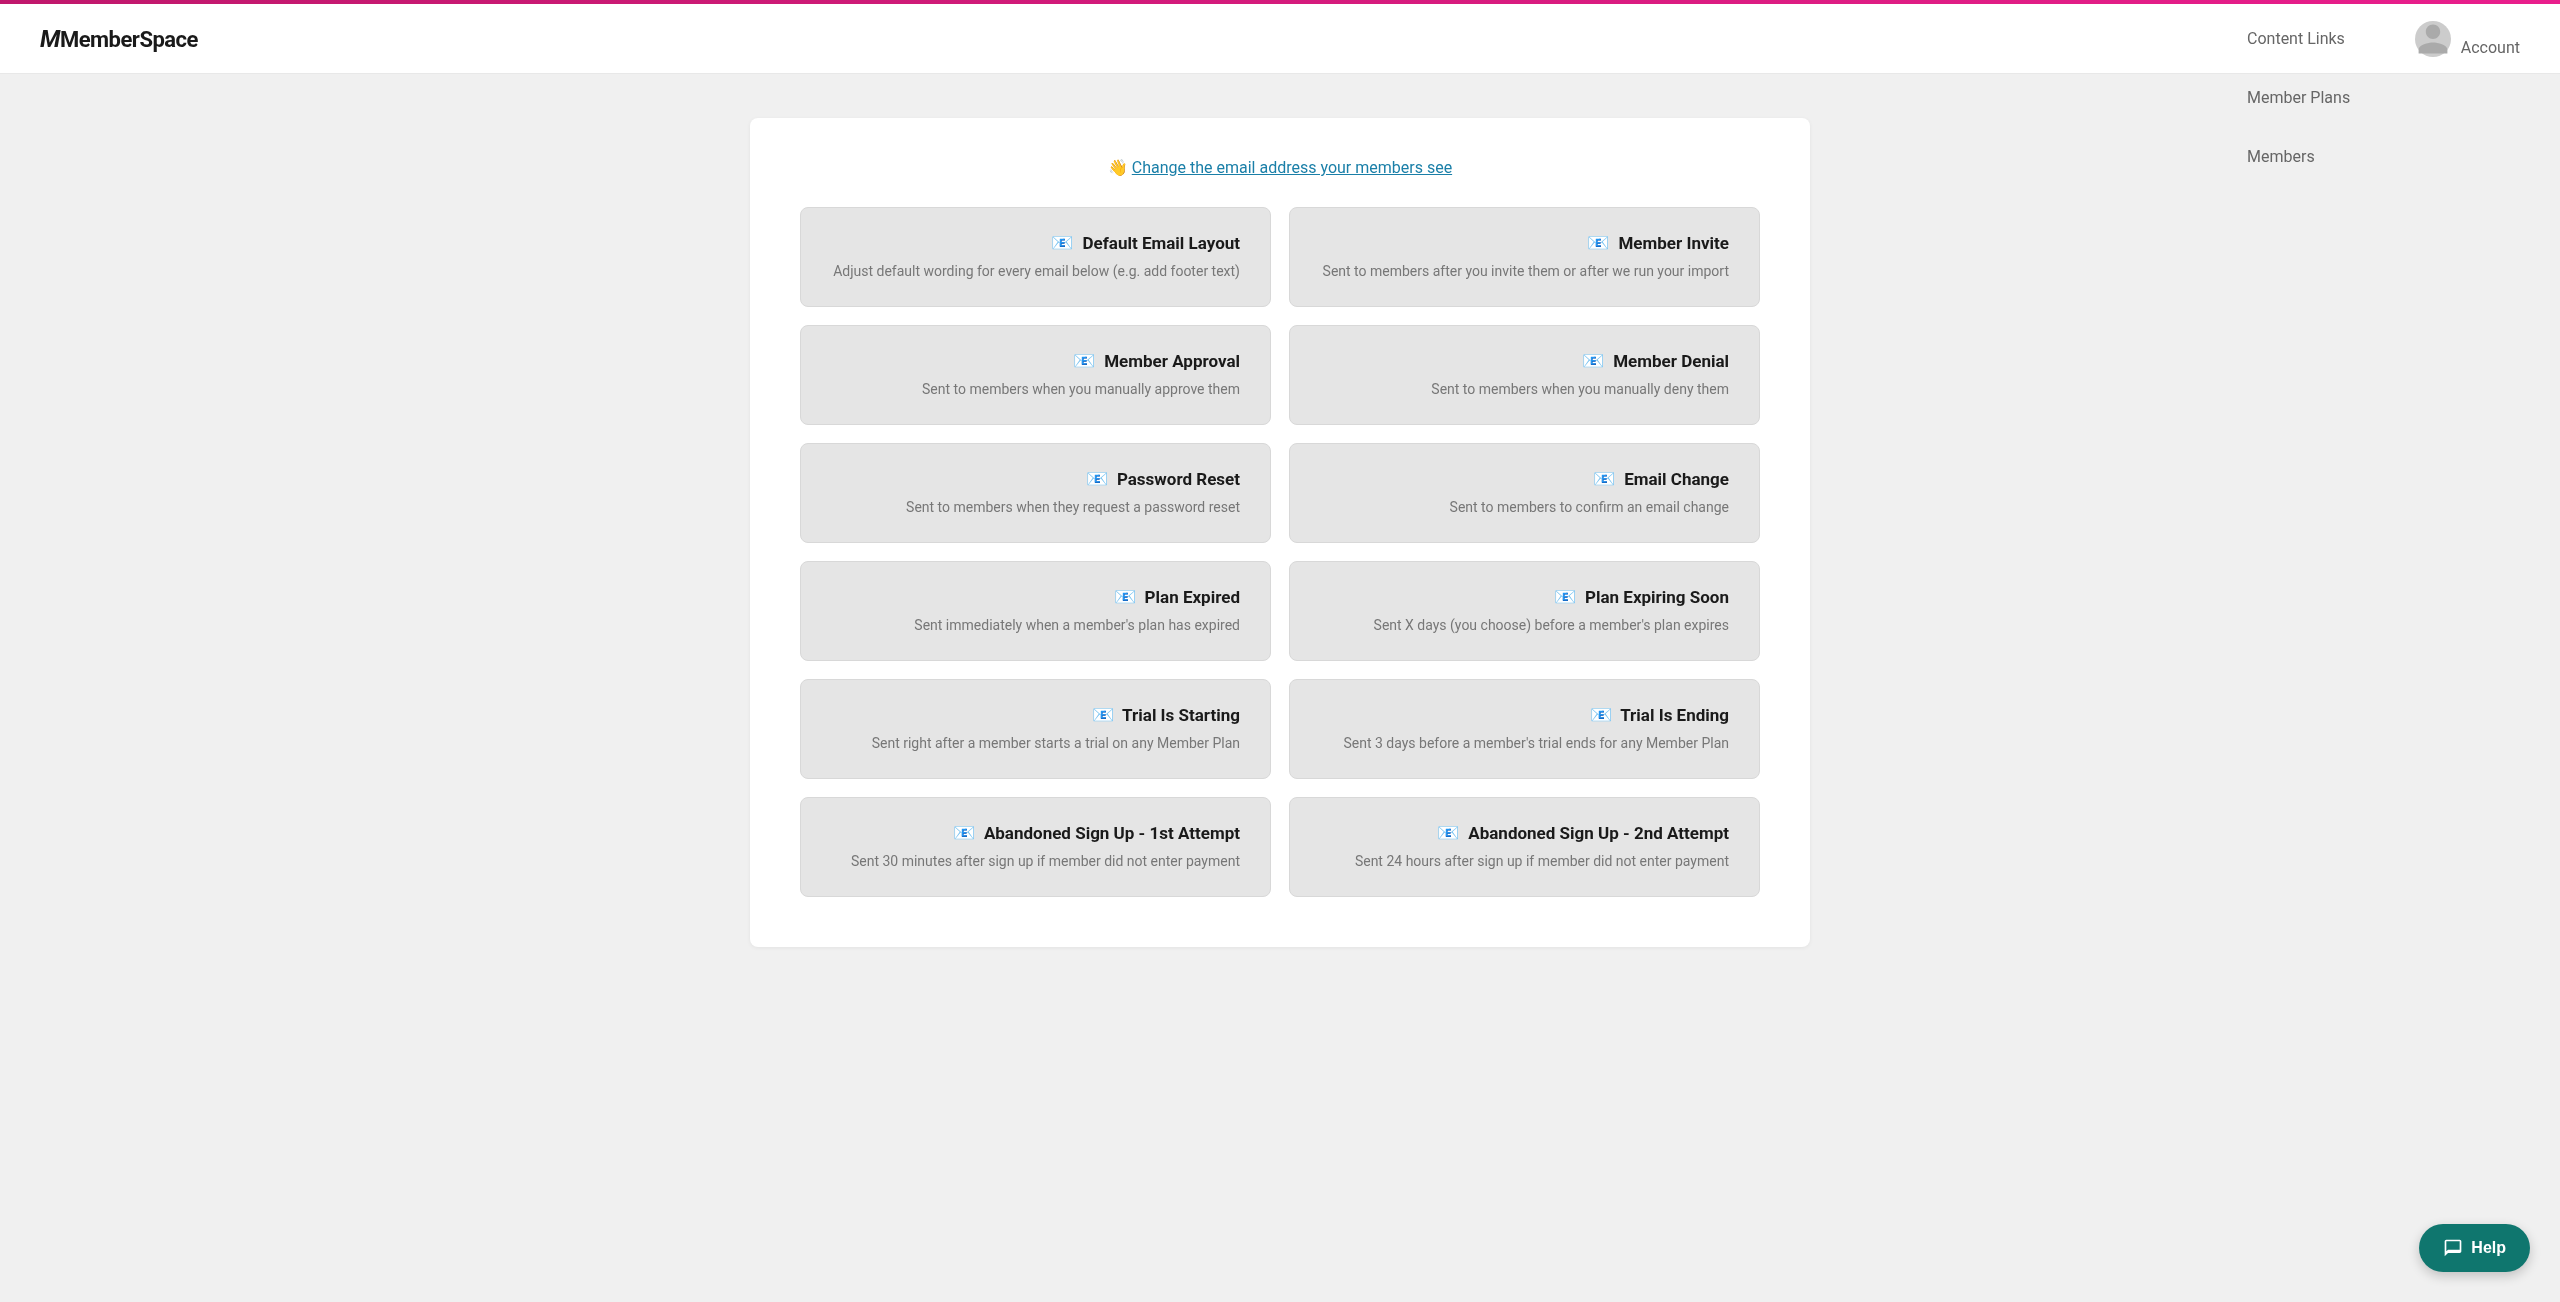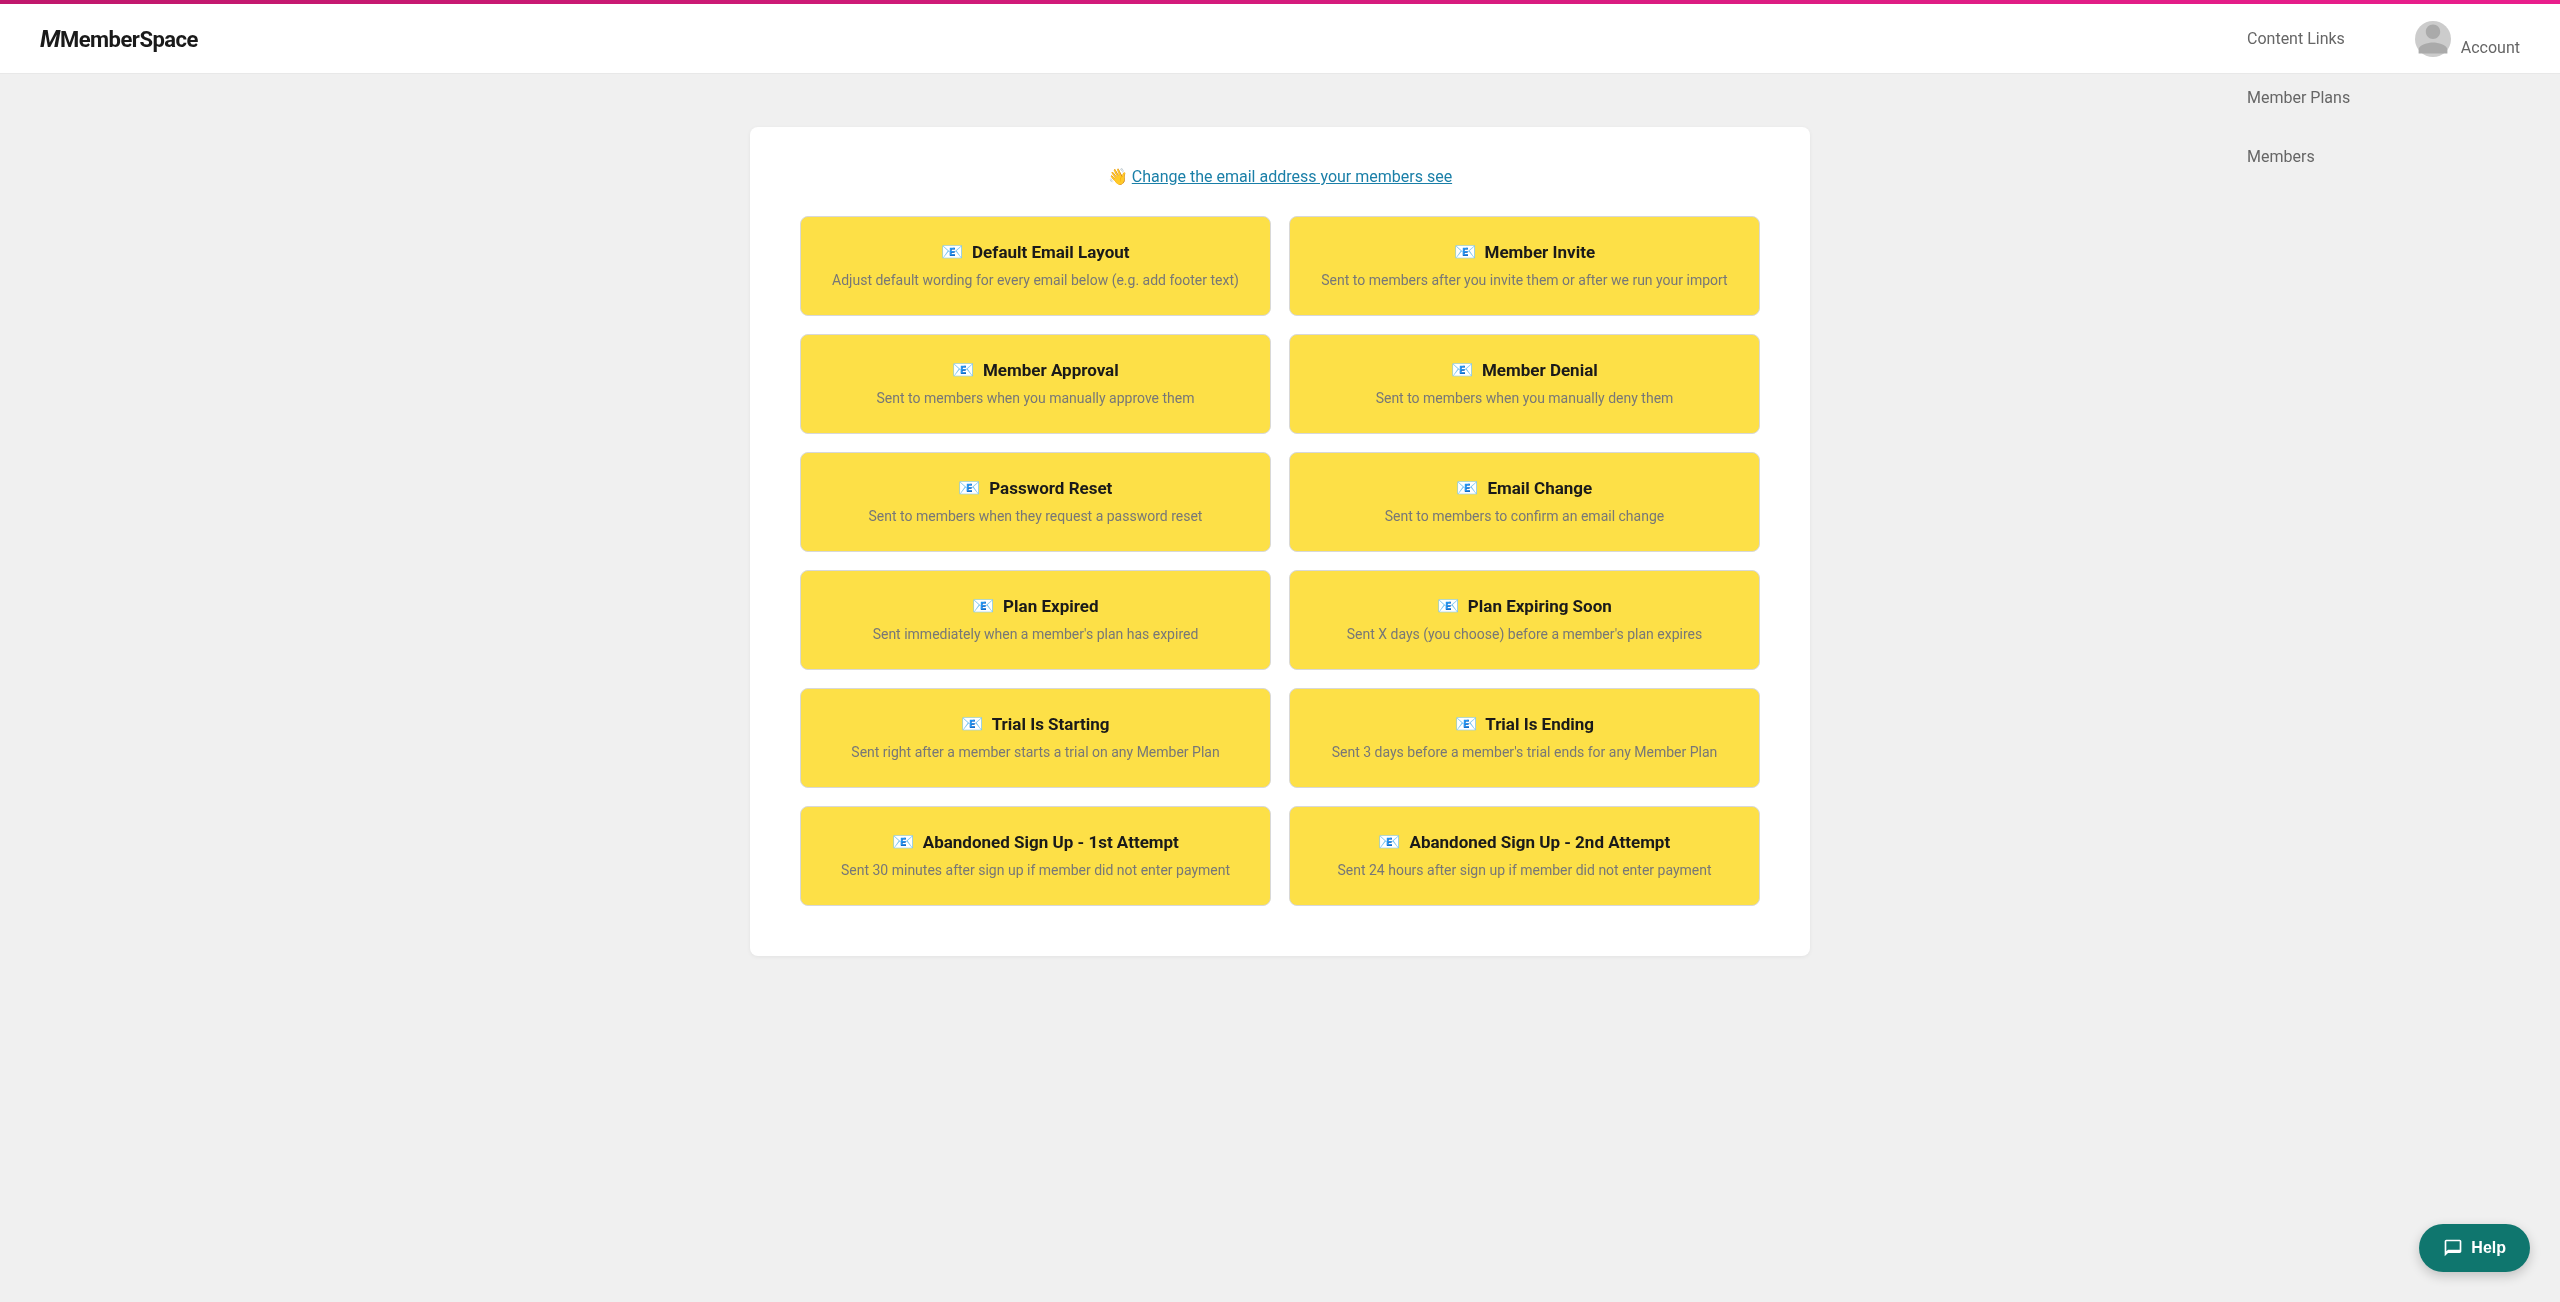--- a/index.html
+++ b/index.html
@@ -95,21 +95,21 @@
     }
 
     .account-label {
       font-size: 16px;
       color: #666;
     }
 
     
     .main-content {
       max-width: 1100px;
-      margin: 13px auto;
+      margin: 4px auto;
       padding: 40px 20px;
     }
 
     .white-container {
       background: #fff;
       border-radius: 8px;
       padding: 40px 50px 50px;
       box-shadow: 0 1px 4px rgba(0,0,0,0.06);
     }
 
@@ -128,24 +128,24 @@
     .cards-grid {
       display: grid;
       grid-template-columns: 1fr 1fr;
       gap: 18px;
     }
 
     .email-card {
       border: 1px solid #d8d8d8;
       border-radius: 8px;
       padding: 24px 30px;
-      background: #fde047;
+      background: #e5e5e5;
       cursor: pointer;
       transition: box-shadow 0.15s ease, border-color 0.15s ease;
-      text-align: center;
+      text-align: right;
     }
 
     .card-title {
       font-size: 17px;
       font-weight: 700;
       color: #1a1a1a;
       margin-bottom: 8px;
     }
 
     .card-desc {

